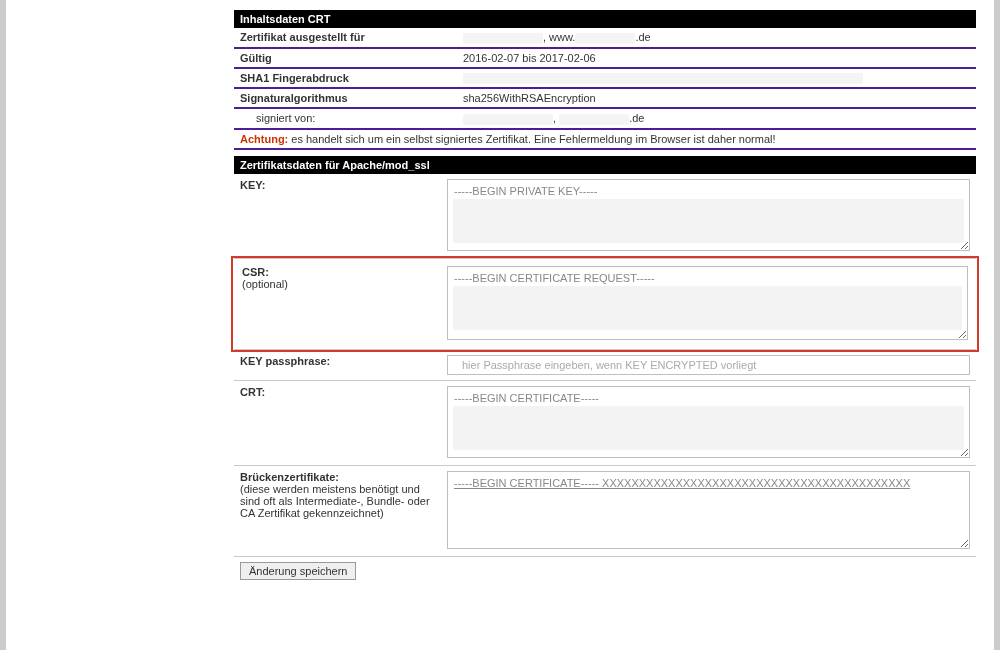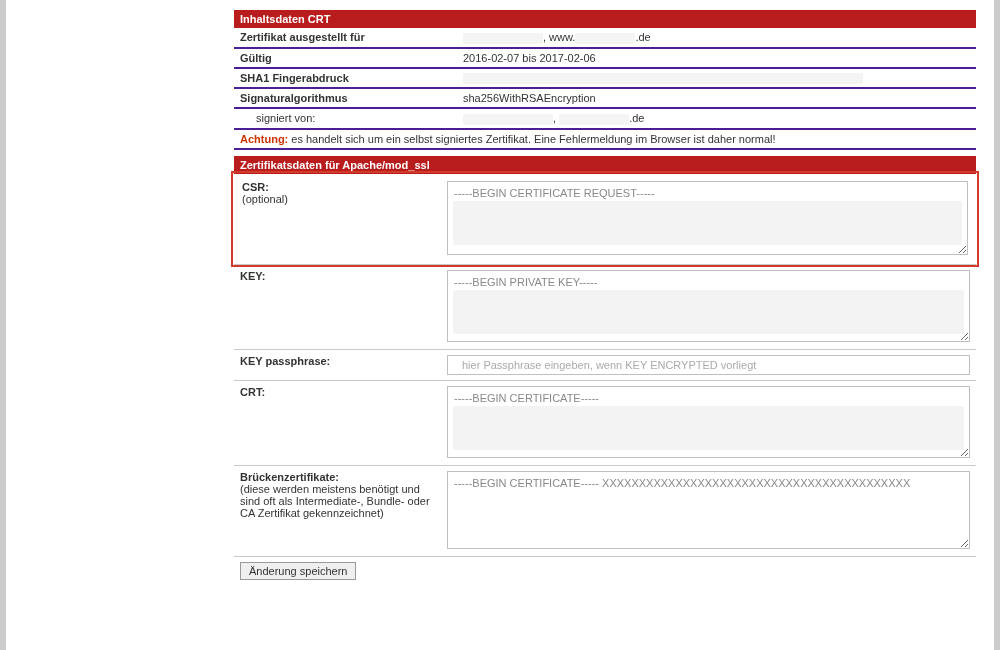--- a/index.html
+++ b/index.html
@@ -25,21 +25,21 @@
     box-sizing: border-box;
     padding: 0 8px;
     overflow: hidden;
   }
   .content {
     margin-left: 220px;
     margin-right: 10px;
     padding-top: 4px;
   }
   .section-header {
-    background: #b91c1c;
+    background: #000000;
     color: #ffffff;
     font-weight: bold;
     font-size: 11px;
     padding: 3px 6px;
     margin-top: 6px;
   }
   table.info {
     width: 100%;
     border-collapse: collapse;
   }
@@ -186,20 +186,30 @@
         </tr>
       </tbody>
         </table>
 
       <div class="section-header">Zertifikatsdaten für Apache/mod_ssl</div>
 
       <table class="form">
           <tbody>
 
         <tr>
+          <td class="flabel">KEY:</td>
+          <td>
+            <div class="ta-wrap">
+              <textarea class="cert-area" style="height: 72px;">-----BEGIN PRIVATE KEY-----</textarea>
+              <div class="blur-block" style="top:20px; height:44px;"></div>
+            </div>
+          </td>
+        </tr>
+
+        <tr>
           <td class="flabel" style="padding:0; border-bottom:1px solid #c9c9c9;">
             <div class="highlight-wrap" style="border-right:none; margin-right:0; padding-right:0;">
               <div style="padding:5px 6px;">
                 <span>CSR:</span>
                 <span class="sublabel">(optional)</span>
                 <div style="height:52px;"></div>
               </div>
             </div>
           </td>
           <td style="padding:0;">
@@ -208,30 +218,20 @@
                 <div class="ta-wrap">
                   <textarea class="cert-area" style="height: 74px;">-----BEGIN CERTIFICATE REQUEST-----</textarea>
                   <div class="blur-block" style="top:20px; height:44px;"></div>
                 </div>
               </div>
             </div>
           </td>
         </tr>
 
         <tr>
-          <td class="flabel">KEY:</td>
-          <td>
-            <div class="ta-wrap">
-              <textarea class="cert-area" style="height: 72px;">-----BEGIN PRIVATE KEY-----</textarea>
-              <div class="blur-block" style="top:20px; height:44px;"></div>
-            </div>
-          </td>
-        </tr>
-
-        <tr>
           <td class="flabel">KEY passphrase:</td>
           <td>
             <input class="passphrase" type="text" placeholder="hier Passphrase eingeben, wenn KEY ENCRYPTED vorliegt" style="">
           </td>
         </tr>
 
         <tr>
           <td class="flabel">CRT:</td>
           <td>
             <div class="ta-wrap">
@@ -240,21 +240,21 @@
             </div>
           </td>
         </tr>
 
         <tr>
           <td class="flabel">
             <span>Brückenzertifikate:</span>
             <span class="sublabel">(diese werden meistens benötigt und sind oft als Intermediate-, Bundle- oder CA Zertifikat gekennzeichnet)</span>
           </td>
           <td>
-            <textarea class="cert-area" style="height: 78px;">-----BEGIN CERTIFICATE----- XXXXXXXXXXXXXXXXXXXXXXXXXXXXXXXXXXXXXXXXXX</textarea>
+            <textarea class="cert-area" style="height: 78px; text-decoration: underline;">-----BEGIN CERTIFICATE----- XXXXXXXXXXXXXXXXXXXXXXXXXXXXXXXXXXXXXXXXXX</textarea>
           </td>
         </tr>
 
         <tr class="noborder">
           <td colspan="2" class="save-row">
             <button class="save" type="button">Änderung speichern</button>
           </td>
         </tr>
 
       </tbody>

